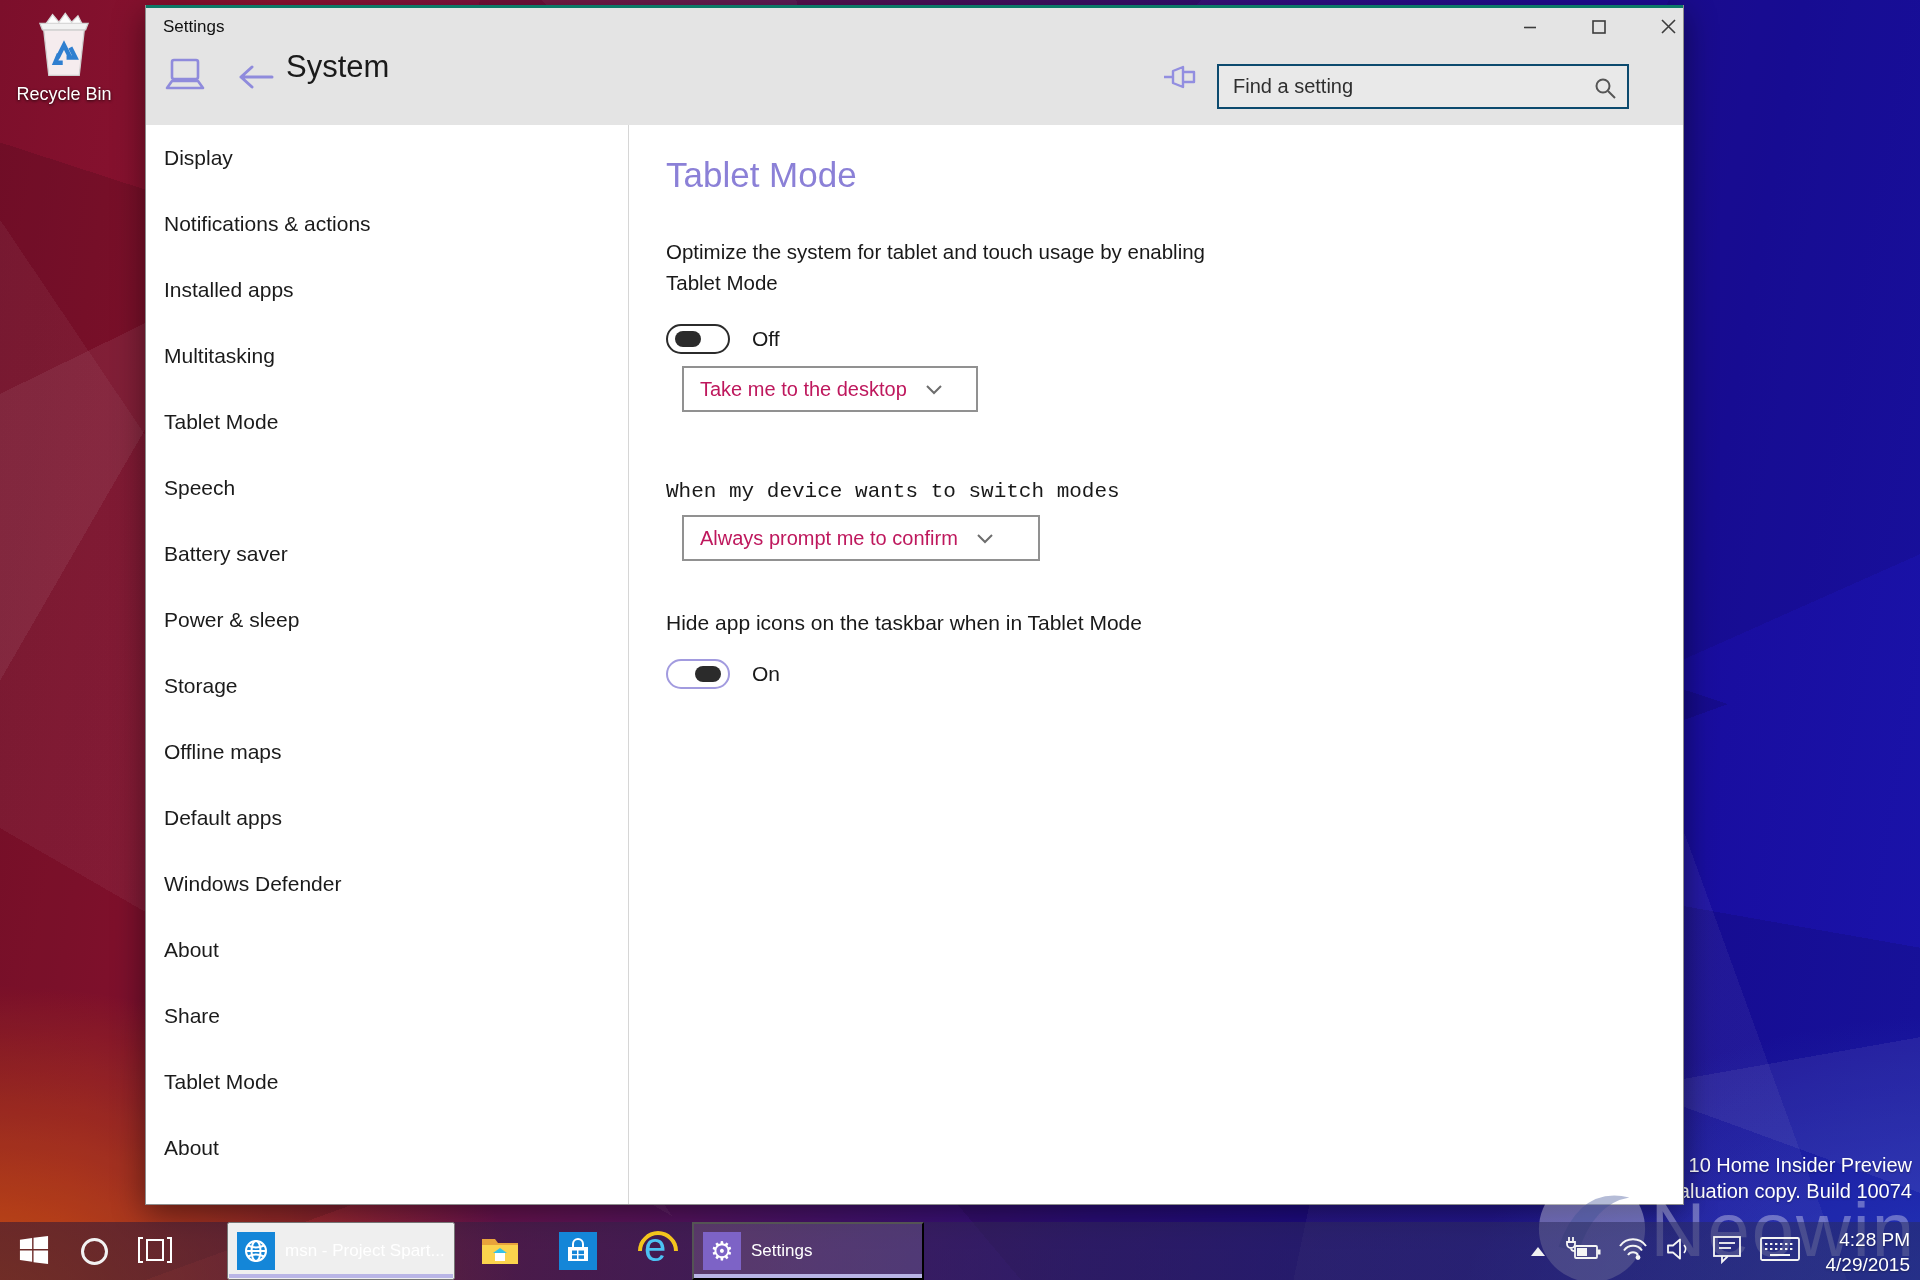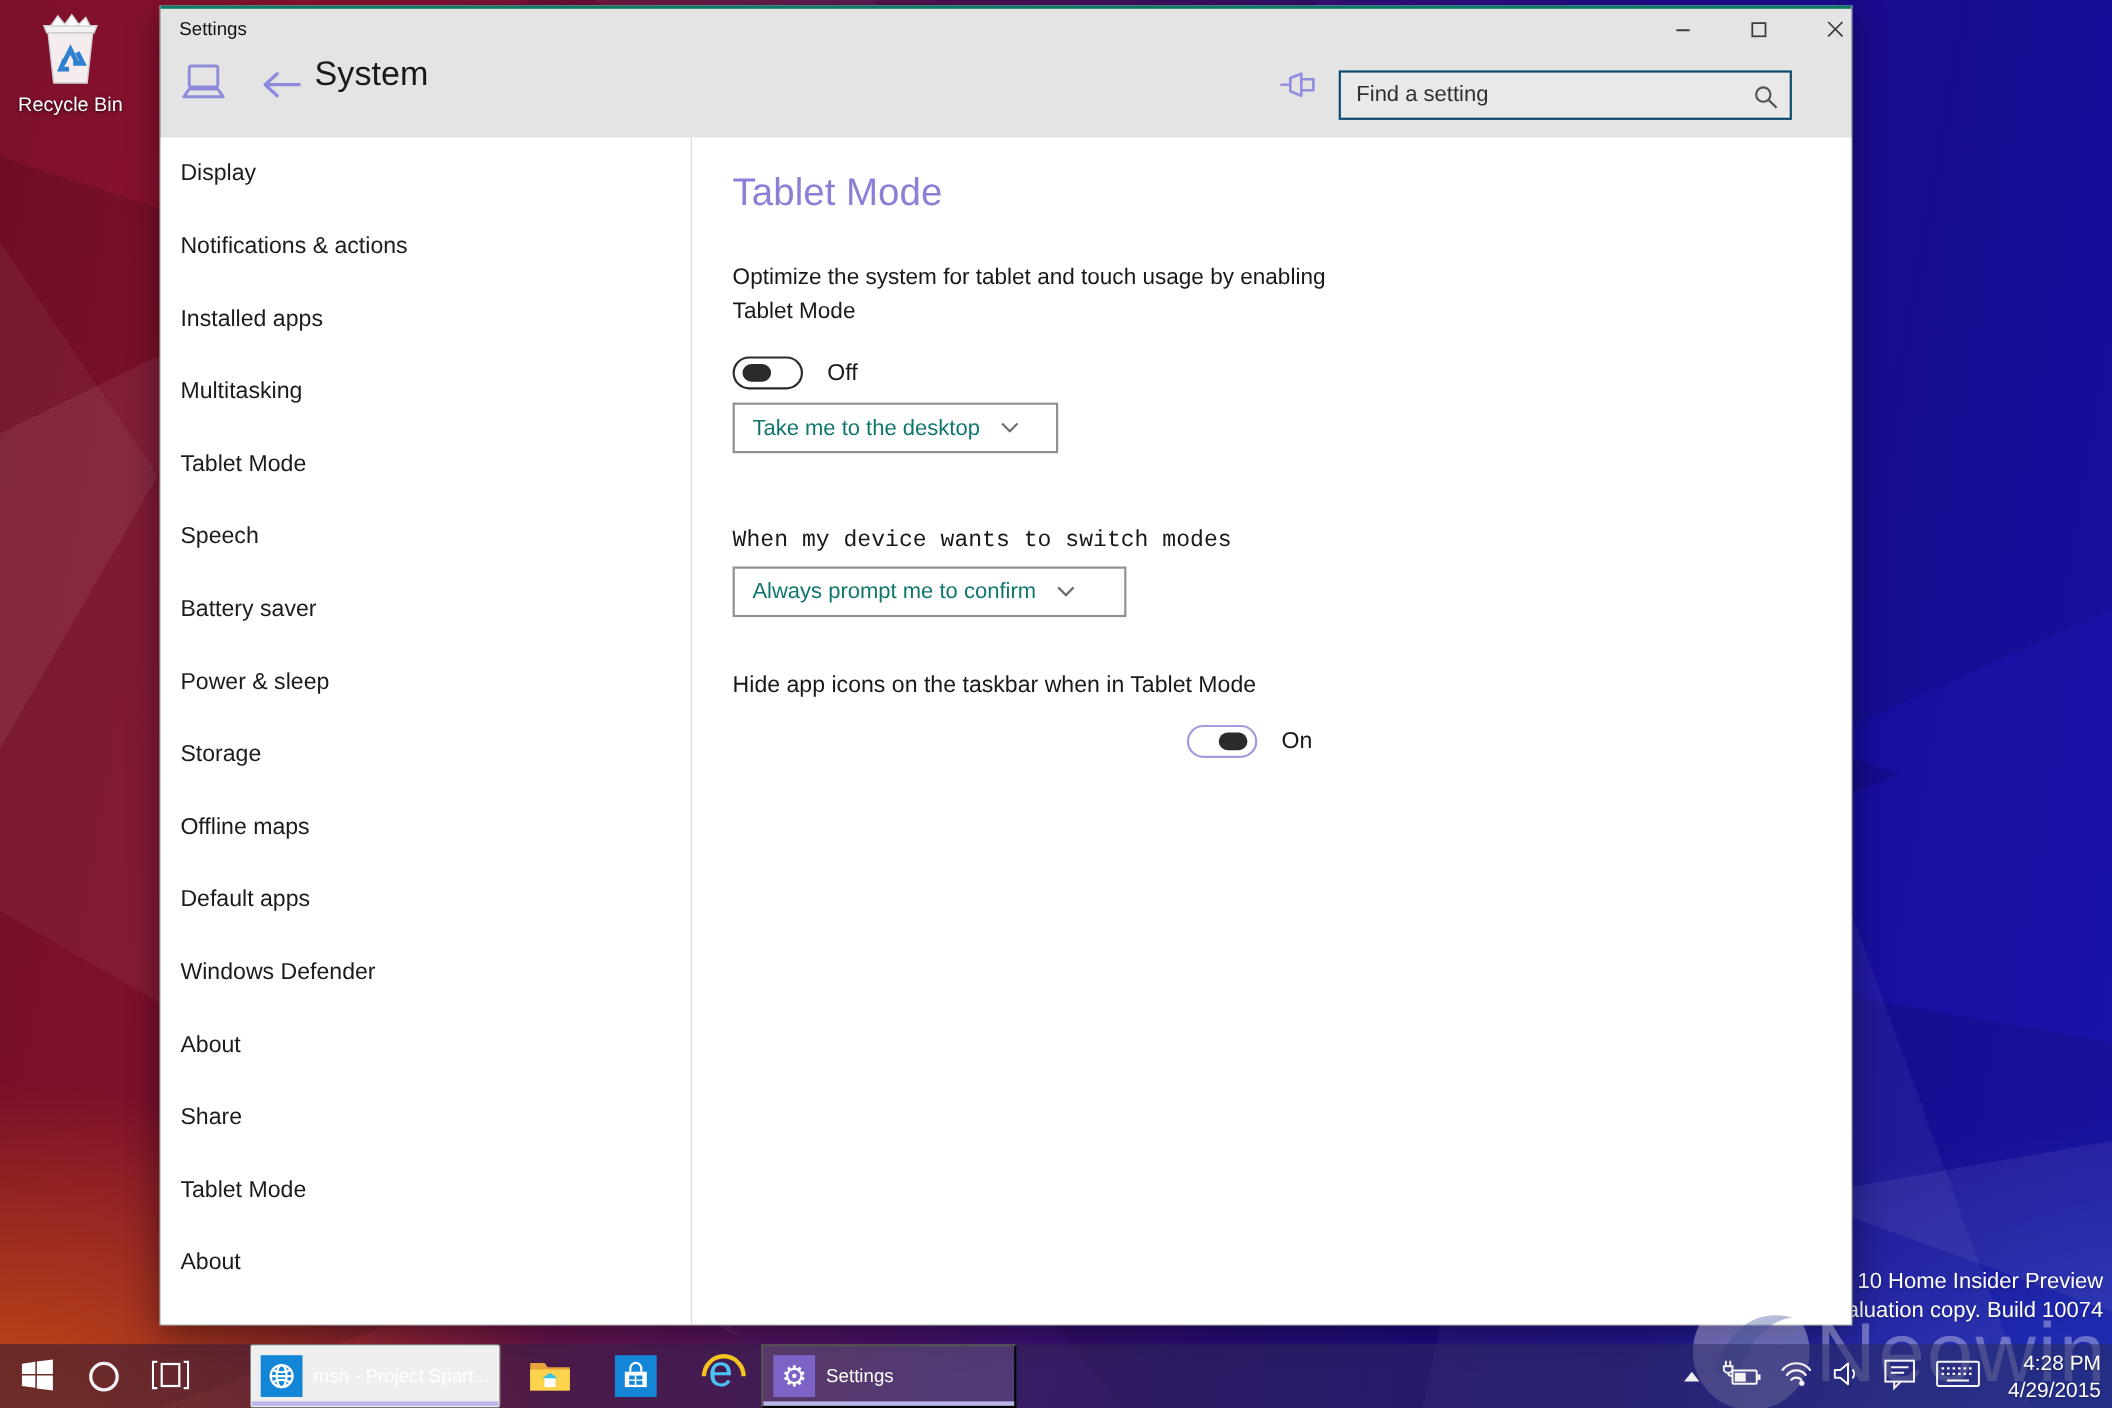--- a/index.html
+++ b/index.html
@@ -74,25 +74,25 @@
   .toggle { position:relative; width:64px; height:30px; border-radius:16px; background:#fff; }
   .toggle.off { border:2.5px solid #2b2b2b; }
   .toggle.off .knob { position:absolute; left:7px; top:4.5px; width:26px; height:16px;
     border-radius:9px; background:#2b2b2b; }
   .toggle.on { border:2.5px solid #a29bdf; }
   .toggle.on .knob { position:absolute; right:7px; top:4.5px; width:26px; height:16px;
     border-radius:9px; background:#2b2b2b; }
   .tstate { margin-left:22px; font-size:21px; color:#191919; }
 
   .select { margin-top:12px; height:46px; border:2px solid #919191; background:#fff;
-    display:flex; align-items:center; padding:0 16px; font-size:20px; color:#0f766e; cursor:default; }
+    display:flex; align-items:center; padding:0 16px; font-size:20px; color:#be185d; cursor:default;margin-left:16px; }
   .select .chev { margin-left:18px; }
   .sel1 { width:296px; } .sel2 { width:358px; }
   .mt40 { margin-top:40px; } .mt48 { margin-top:68px;font-family:Liberation Mono, monospace; } .mt50 { margin-top:50px; }
-  .mt26 { margin-top:26px; } .mt24 { margin-top:24px;justify-content:center; }
+  .mt26 { margin-top:26px; } .mt24 { margin-top:24px; }
 
   
   .taskbar { position:absolute; left:0; right:0; bottom:0; height:58px; z-index:8;
     background:linear-gradient(90deg, rgba(52,24,52,.58), rgba(48,38,78,.52) 45%, rgba(40,44,98,.55)); }
   .tb-ico { position:absolute; top:0; height:58px; display:flex; align-items:center; justify-content:center;
     background:transparent; border:none; }
   .tb-btn { position:absolute; top:0; height:58px; display:flex; align-items:center; }
   .underline { position:absolute; left:0; right:0; bottom:0; height:4px; background:#b9b5e6; }
   .tile { width:38px; height:38px; display:flex; align-items:center; justify-content:center; }
   .tb-label { color:#fff; font-size:17px; margin-left:10px; white-space:nowrap; }

